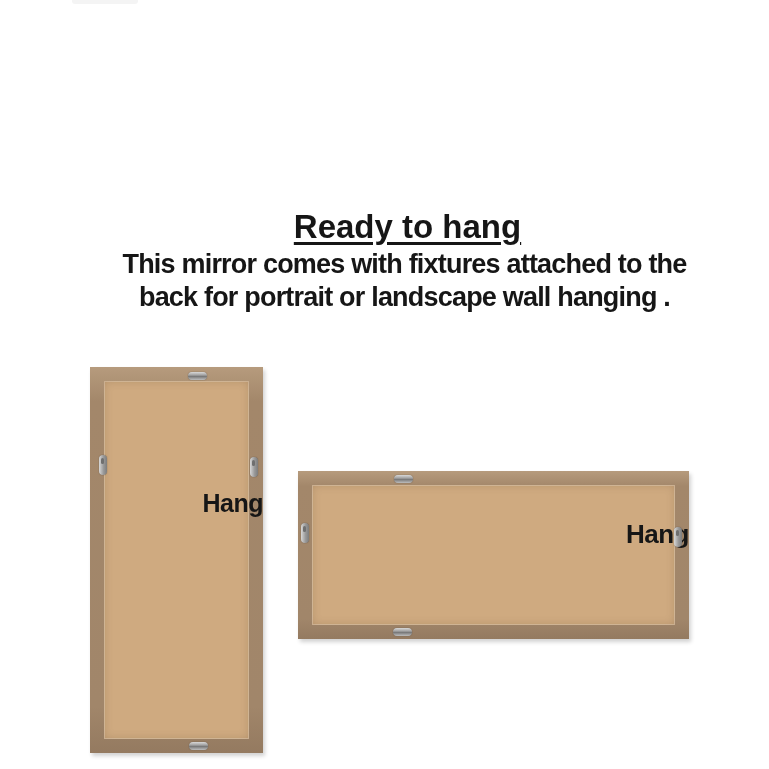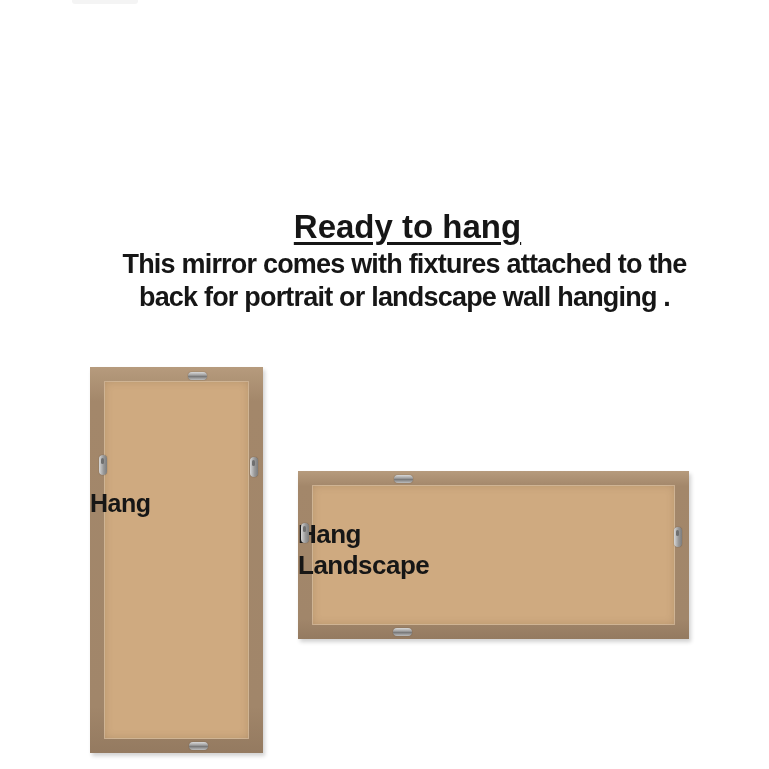--- a/index.html
+++ b/index.html
@@ -61,21 +61,21 @@
     background: #cfaa80;
     box-shadow: inset 0 0 0 1px rgba(255,255,255,0.22),
                 inset 0 0 8px rgba(110,84,52,0.30);
   }
   .mirror-portrait { left: 90px;  top: 367px; width: 173px; height: 386px; }
   .mirror-landscape{ left: 298px; top: 471px; width: 391px; height: 168px; }
 
   .mirror-label {
     position: absolute;
     left: 0; right: 0;
-    text-align: left;
+    text-align: right;
     font-weight: bold;
     color: #161616;
   }
   .mirror-portrait  .mirror-label { top: 120px; font-size: 25px; line-height: 32px; letter-spacing: -0.5px; }
   .mirror-landscape .mirror-label { top: 48px;  font-size: 26px; line-height: 31px; letter-spacing: -0.5px; }
 
   
   .fx { position: absolute; }
   .fx-h {
     width: 19px; height: 8px;
@@ -120,21 +120,20 @@
   </div>
   <div class="fx fx-h" style="left:188px; top:372px;"></div>
   <div class="fx fx-v" style="left:99px;  top:455px;"></div>
   <div class="fx fx-v" style="left:250px; top:457px;"></div>
   <div class="fx fx-h" style="left:189px; top:742px;"></div>
 
   <div class="mirror mirror-landscape">
     <div class="mirror-panel"></div>
     <div class="mirror-label">
       <div>Hang</div>
-      <div>Landscape</div>
     </div>
   </div>
   <div class="fx fx-h" style="left:394px; top:475px;"></div>
   <div class="fx fx-v" style="left:301px; top:523px;"></div>
   <div class="fx fx-v" style="left:674px; top:527px;"></div>
   <div class="fx fx-h" style="left:393px; top:628px;"></div>
 
 </div>
 
 </body></html>

